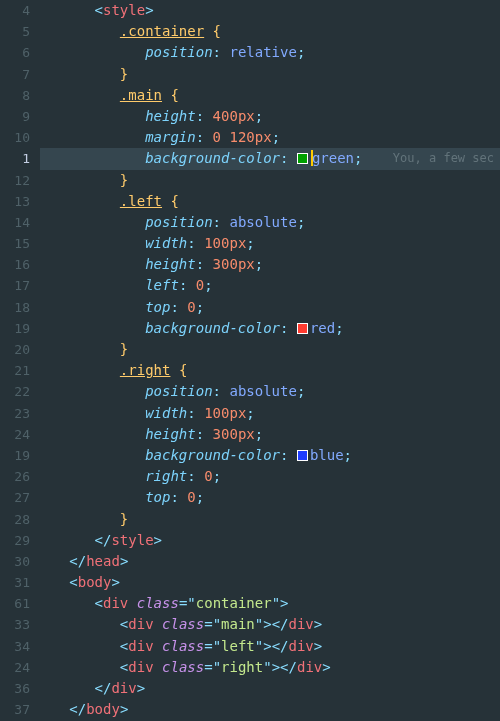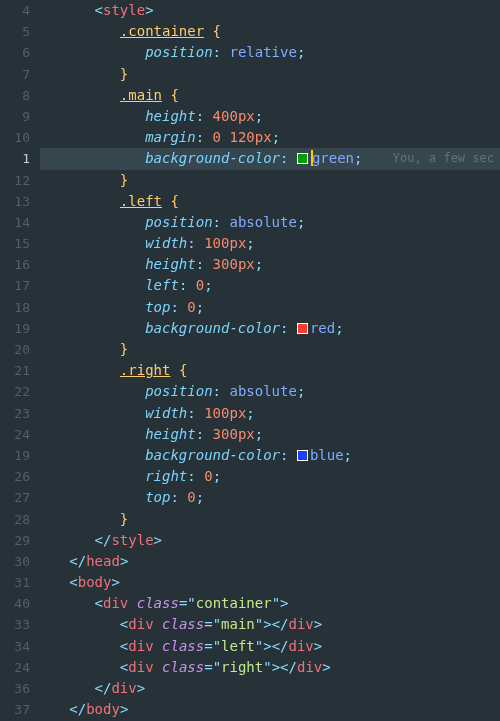--- a/index.html
+++ b/index.html
@@ -114,21 +114,21 @@
       <div class="ln">22</div>
       <div class="ln">23</div>
       <div class="ln">24</div>
       <div class="ln">19</div>
       <div class="ln">26</div>
       <div class="ln">27</div>
       <div class="ln">28</div>
       <div class="ln">29</div>
       <div class="ln">30</div>
       <div class="ln">31</div>
-      <div class="ln">40</div>
+      <div class="ln">61</div>
       <div class="ln">33</div>
       <div class="ln">34</div>
       <div class="ln">24</div>
       <div class="ln">36</div>
       <div class="ln">37</div>
     </div>
   <div class="code"><div class="line">      <span class="angle">&lt;</span><span class="tag">style</span><span class="angle">&gt;</span></div><div class="line">         <span class="selector">.container</span> <span class="brace">{</span></div><div class="line">            <span class="prop">position</span><span class="punct">:</span> <span class="value">relative</span><span class="punct">;</span></div><div class="line">         <span class="brace">}</span></div><div class="line">         <span class="selector">.main</span> <span class="brace">{</span></div><div class="line">            <span class="prop">height</span><span class="punct">:</span> <span class="num">400</span><span class="unit">px</span><span class="punct">;</span></div><div class="line">            <span class="prop">margin</span><span class="punct">:</span> <span class="num">0</span> <span class="num">120</span><span class="unit">px</span><span class="punct">;</span></div><div class="line highlight">            <span class="prop">background-color</span><span class="punct">:</span> <span class="swatch" style="background:#00a000"></span><span class="cursor"></span><span class="value">green</span><span class="punct">;</span><span class="codelens">You, a few sec</span></div><div class="line">         <span class="brace">}</span></div><div class="line">         <span class="selector">.left</span> <span class="brace">{</span></div><div class="line">            <span class="prop">position</span><span class="punct">:</span> <span class="value">absolute</span><span class="punct">;</span></div><div class="line">            <span class="prop">width</span><span class="punct">:</span> <span class="num">100</span><span class="unit">px</span><span class="punct">;</span></div><div class="line">            <span class="prop">height</span><span class="punct">:</span> <span class="num">300</span><span class="unit">px</span><span class="punct">;</span></div><div class="line">            <span class="prop">left</span><span class="punct">:</span> <span class="num">0</span><span class="punct">;</span></div><div class="line">            <span class="prop">top</span><span class="punct">:</span> <span class="num">0</span><span class="punct">;</span></div><div class="line">            <span class="prop">background-color</span><span class="punct">:</span> <span class="swatch" style="background:#ff3b30"></span><span class="value">red</span><span class="punct">;</span></div><div class="line">         <span class="brace">}</span></div><div class="line">         <span class="selector">.right</span> <span class="brace">{</span></div><div class="line">            <span class="prop">position</span><span class="punct">:</span> <span class="value">absolute</span><span class="punct">;</span></div><div class="line">            <span class="prop">width</span><span class="punct">:</span> <span class="num">100</span><span class="unit">px</span><span class="punct">;</span></div><div class="line">            <span class="prop">height</span><span class="punct">:</span> <span class="num">300</span><span class="unit">px</span><span class="punct">;</span></div><div class="line">            <span class="prop">background-color</span><span class="punct">:</span> <span class="swatch" style="background:#1e3cff"></span><span class="value">blue</span><span class="punct">;</span></div><div class="line">            <span class="prop">right</span><span class="punct">:</span> <span class="num">0</span><span class="punct">;</span></div><div class="line">            <span class="prop">top</span><span class="punct">:</span> <span class="num">0</span><span class="punct">;</span></div><div class="line">         <span class="brace">}</span></div><div class="line">      <span class="angle">&lt;/</span><span class="tag">style</span><span class="angle">&gt;</span></div><div class="line">   <span class="angle">&lt;/</span><span class="tag">head</span><span class="angle">&gt;</span></div><div class="line">   <span class="angle">&lt;</span><span class="tag">body</span><span class="angle">&gt;</span></div><div class="line">      <span class="angle">&lt;</span><span class="tag">div</span> <span class="attr">class</span><span class="eq">=</span><span class="punct">"</span><span class="string">container</span><span class="punct">"</span><span class="angle">&gt;</span></div><div class="line">         <span class="angle">&lt;</span><span class="tag">div</span> <span class="attr">class</span><span class="eq">=</span><span class="punct">"</span><span class="string">main</span><span class="punct">"</span><span class="angle">&gt;&lt;/</span><span class="tag">div</span><span class="angle">&gt;</span></div><div class="line">         <span class="angle">&lt;</span><span class="tag">div</span> <span class="attr">class</span><span class="eq">=</span><span class="punct">"</span><span class="string">left</span><span class="punct">"</span><span class="angle">&gt;&lt;/</span><span class="tag">div</span><span class="angle">&gt;</span></div><div class="line">         <span class="angle">&lt;</span><span class="tag">div</span> <span class="attr">class</span><span class="eq">=</span><span class="punct">"</span><span class="string">right</span><span class="punct">"</span><span class="angle">&gt;&lt;/</span><span class="tag">div</span><span class="angle">&gt;</span></div><div class="line">      <span class="angle">&lt;/</span><span class="tag">div</span><span class="angle">&gt;</span></div><div class="line">   <span class="angle">&lt;/</span><span class="tag">body</span><span class="angle">&gt;</span></div></div>
 </div>
 
 </body></html>

